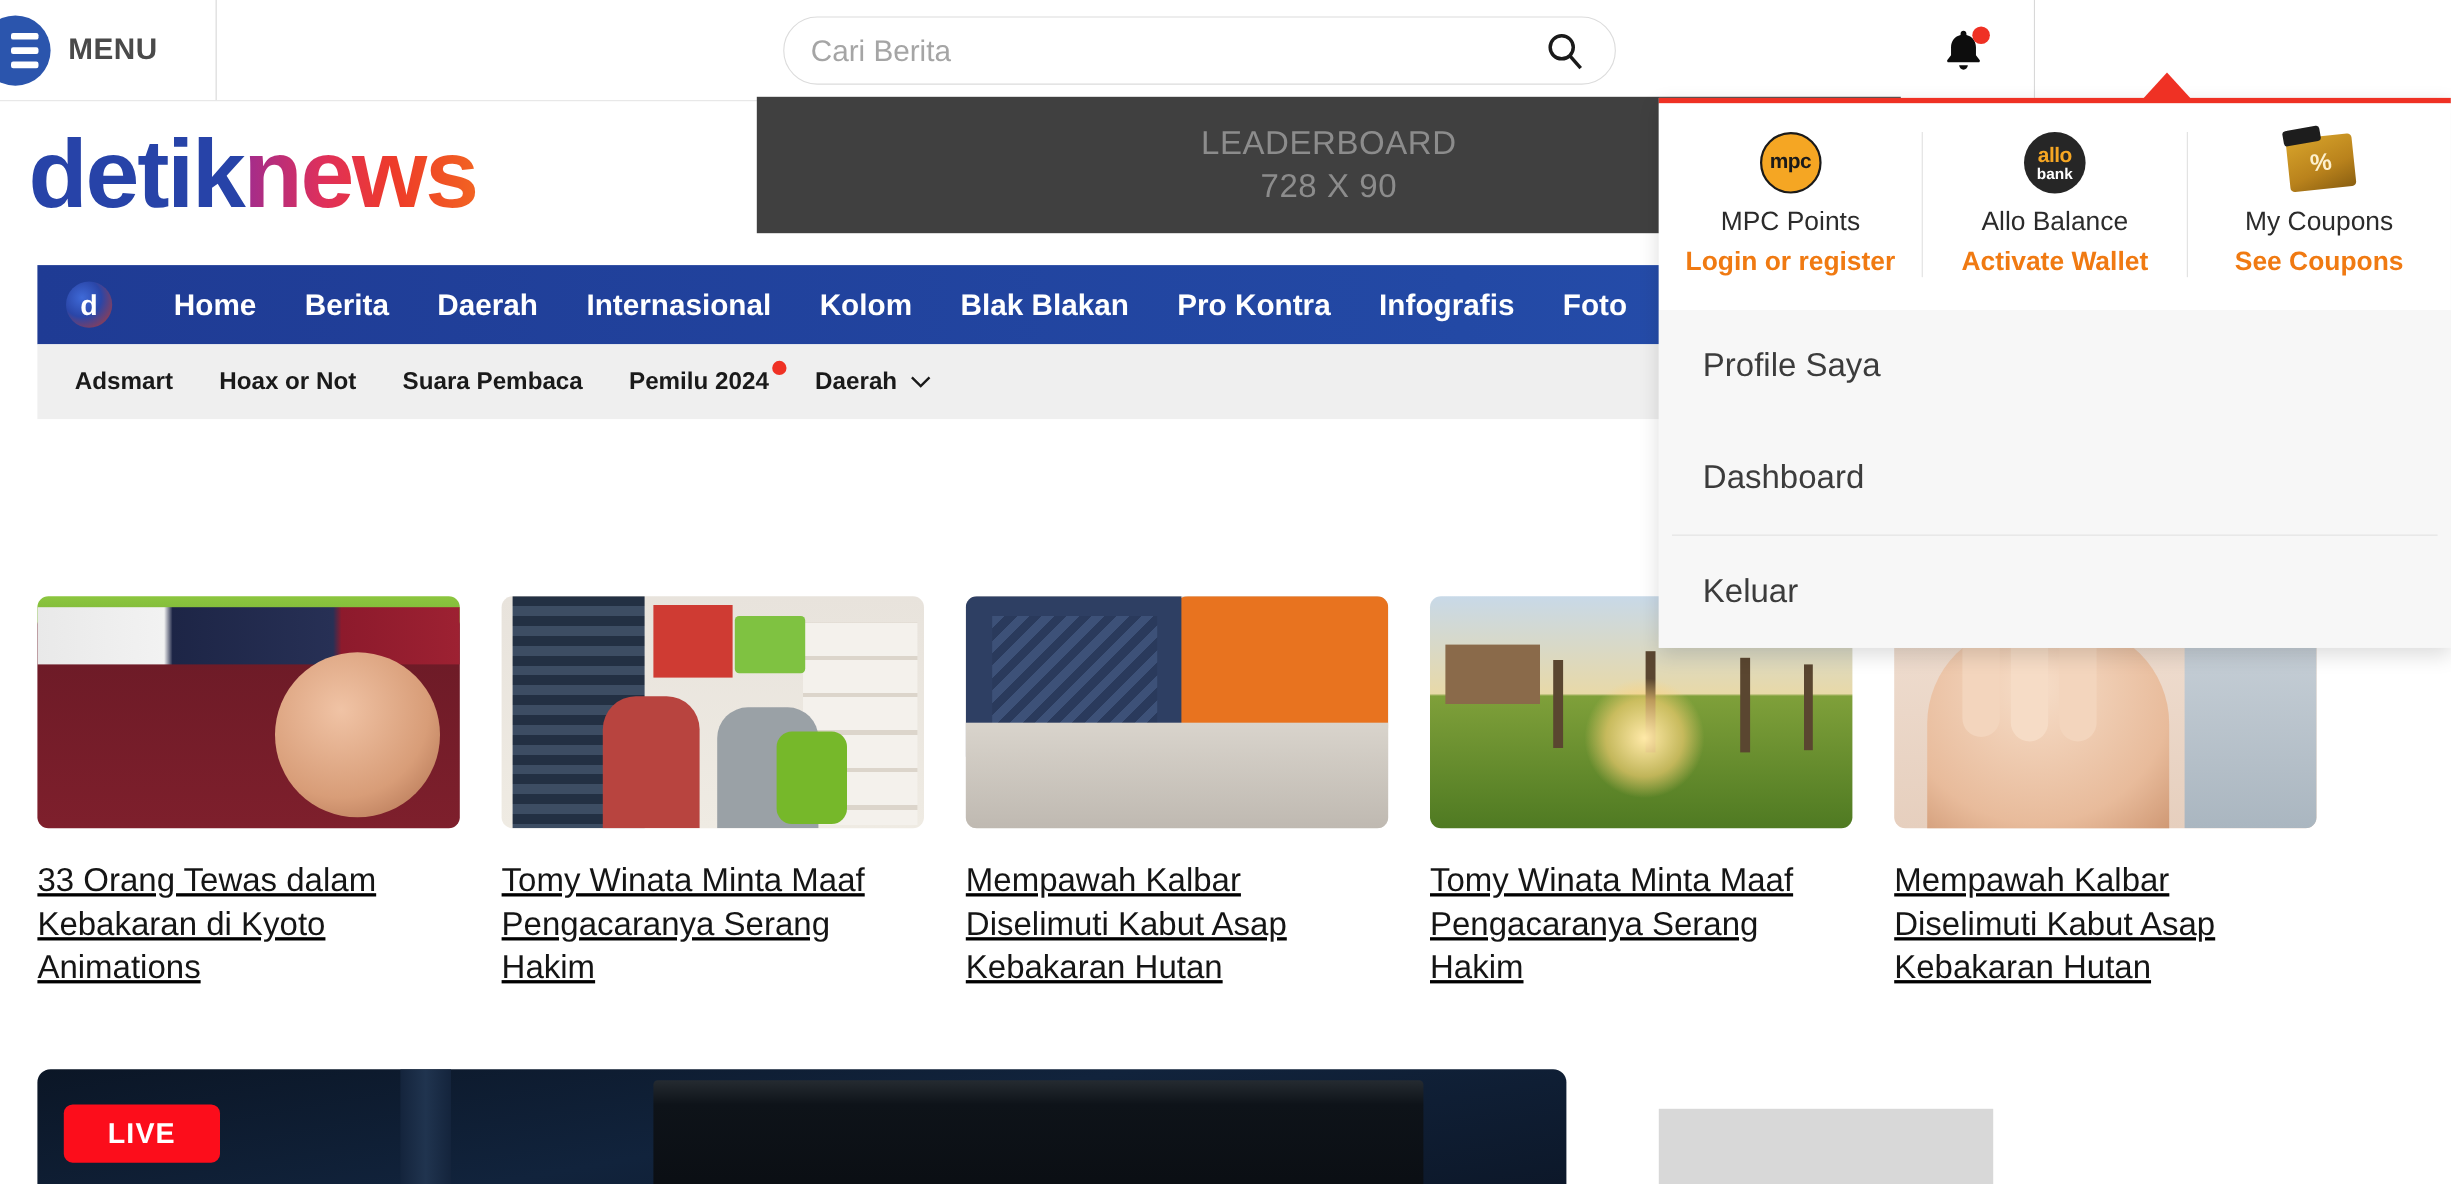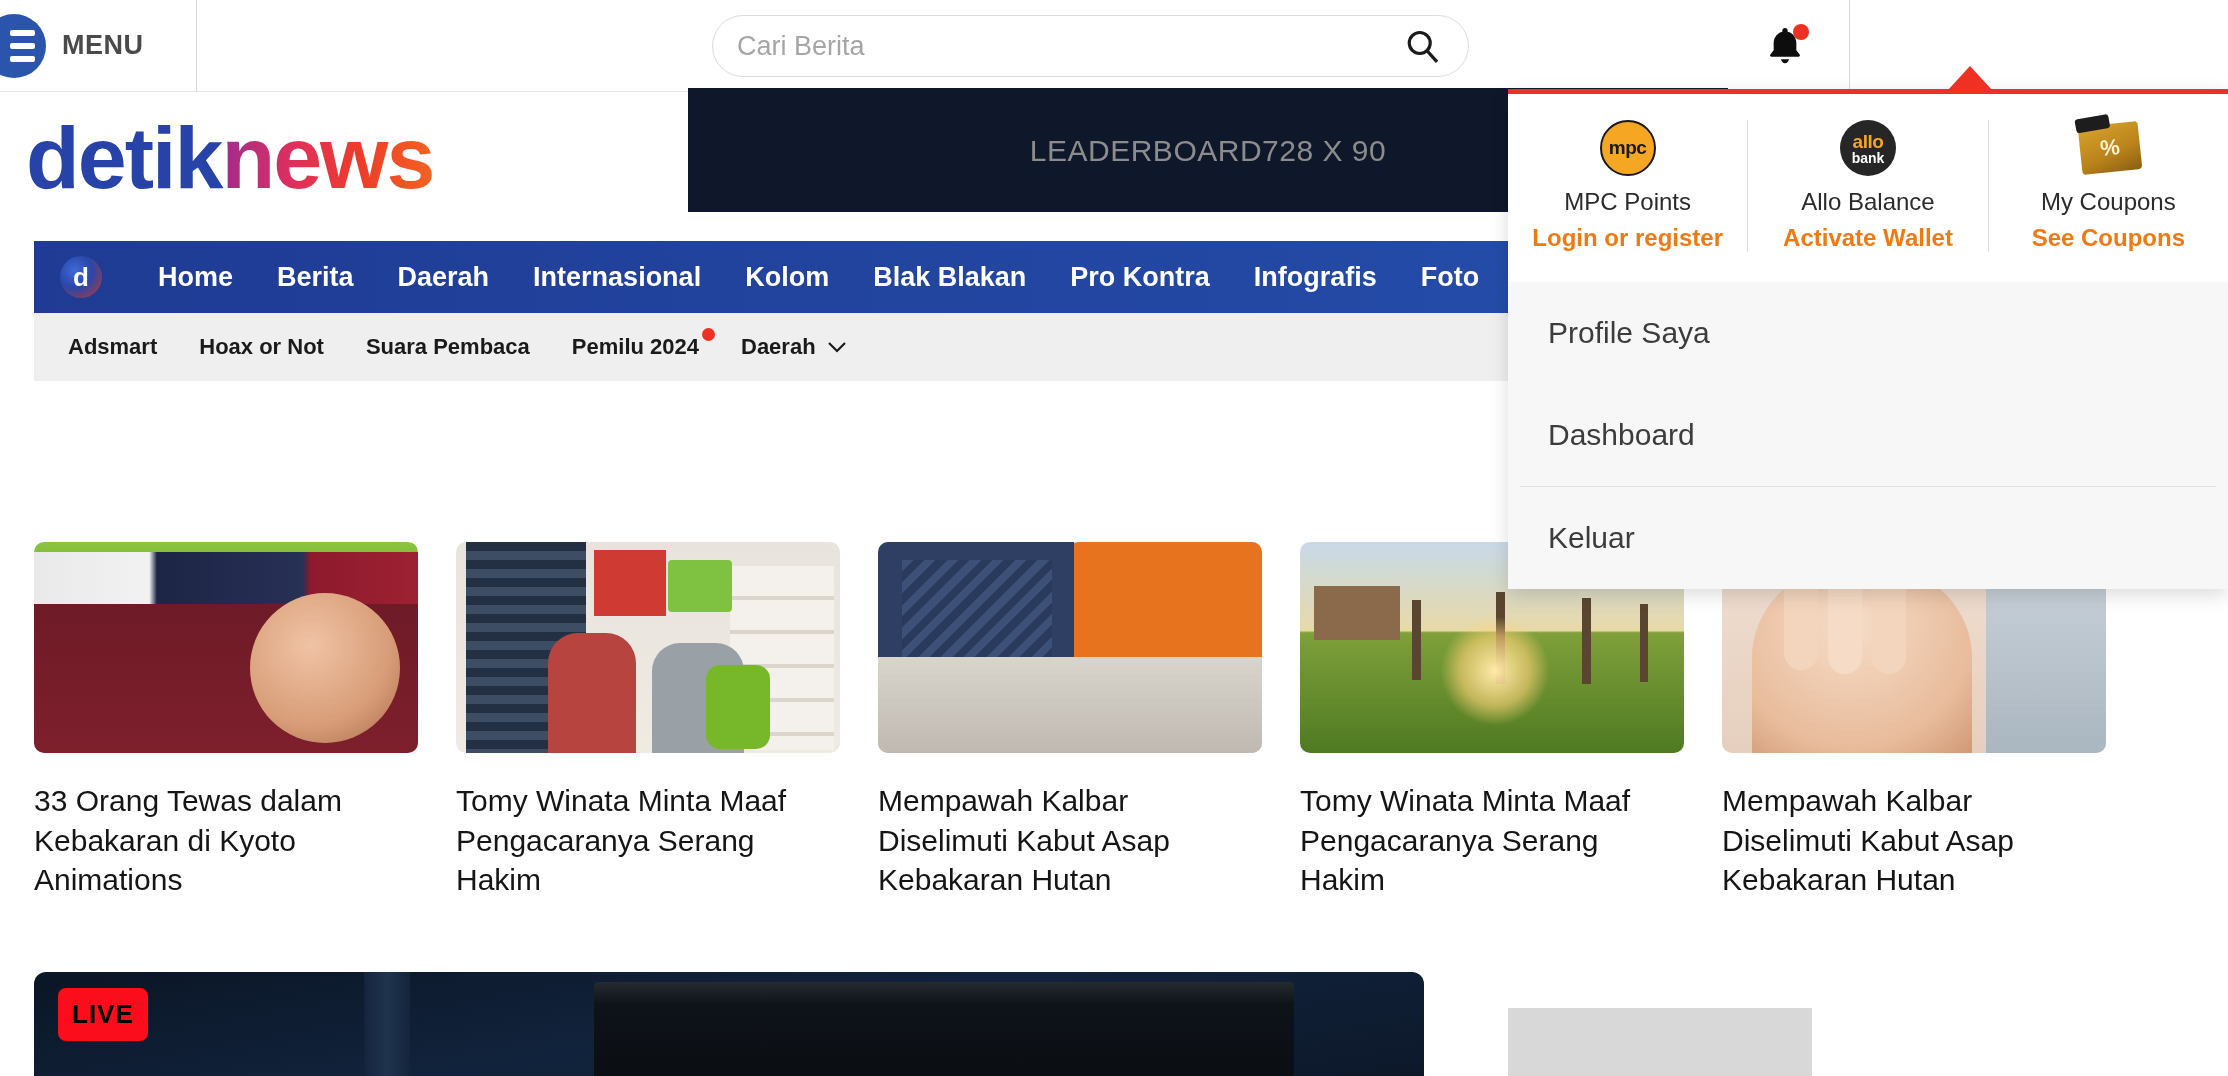--- a/index.html
+++ b/index.html
@@ -122,22 +122,22 @@
   }
   .logo .detik { color: #2743a8; }
   .logo .news {
     background: linear-gradient(90deg,#a02c8e 0%,#e0305a 35%,#ee3b29 65%,#f26322 100%);
     -webkit-background-clip: text; background-clip: text; color: transparent;
   }
 
   .leaderboard {
     position: absolute; left: 688px; top: -4px;
     width: 1040px; height: 124px;
-    background: #0f172a;
-    display: flex; flex-direction: row;
+    background: #404040;
+    display: flex; flex-direction: column;
     align-items: center; justify-content: center;
     color: #8c8c8c; font-size: 30px; line-height: 1.3;
     letter-spacing: .5px;
   }
 
   
   .navbar {
     position: absolute; left: 34px; top: 149px;
     width: 2160px; height: 72px;
     background: linear-gradient(90deg,#1f3b94 0%,#2349a5 60%,#2a55b5 100%);
@@ -175,21 +175,21 @@
     width: 13px; height: 13px; border-radius: 50%;
     background: #ef3124;
   }
 
   
   .cards {
     position: absolute; left: 34px; top: 450px;
     width: 2160px;
     display: flex; gap: 38px;
   }
-  .card { width: 384px; }
+  .card { width: 384px; text-decoration: underline; }
   .card-img {
     width: 384px; height: 211px;
     border-radius: 10px; overflow: hidden;
     position: relative;
   }
   .card-title {
     margin-top: 28px;
     font-size: 30px; line-height: 1.32; color: #151515;
   }
 
@@ -260,24 +260,24 @@
   .live-block .screen {
     position:absolute; left:560px; top:10px; width:700px; height:186px;
     background: linear-gradient(180deg,#252b31 0%,#0e1319 12%,#07090d 100%);
     border-radius: 4px;
   }
   .live-block .pillar {
     position:absolute; left:330px; top:0; width:46px; height:196px;
     background: linear-gradient(90deg,#14243c,#20344f,#14243c);
   }
   .live-badge {
-    position: absolute; left: 24px; top: 16px;
-    background: #fc0d1b; color: #000000;
+    position: absolute; left: 24px; top: 32px;
+    background: #fc0d1b; color: #ffffff;
     font-size: 26px; font-weight: 700; letter-spacing: 1px;
-    padding: 11px 14px; border-radius: 8px;
+    padding: 11px 40px; border-radius: 8px;
   }
 
   .ad-box-bottom {
     position: absolute; left: 1508px; top: 916px;
     width: 304px; height: 160px; background: #d8d8d8;
   }
 
   
   .dropdown {
     position: absolute; left: 1508px; top: 89px;

